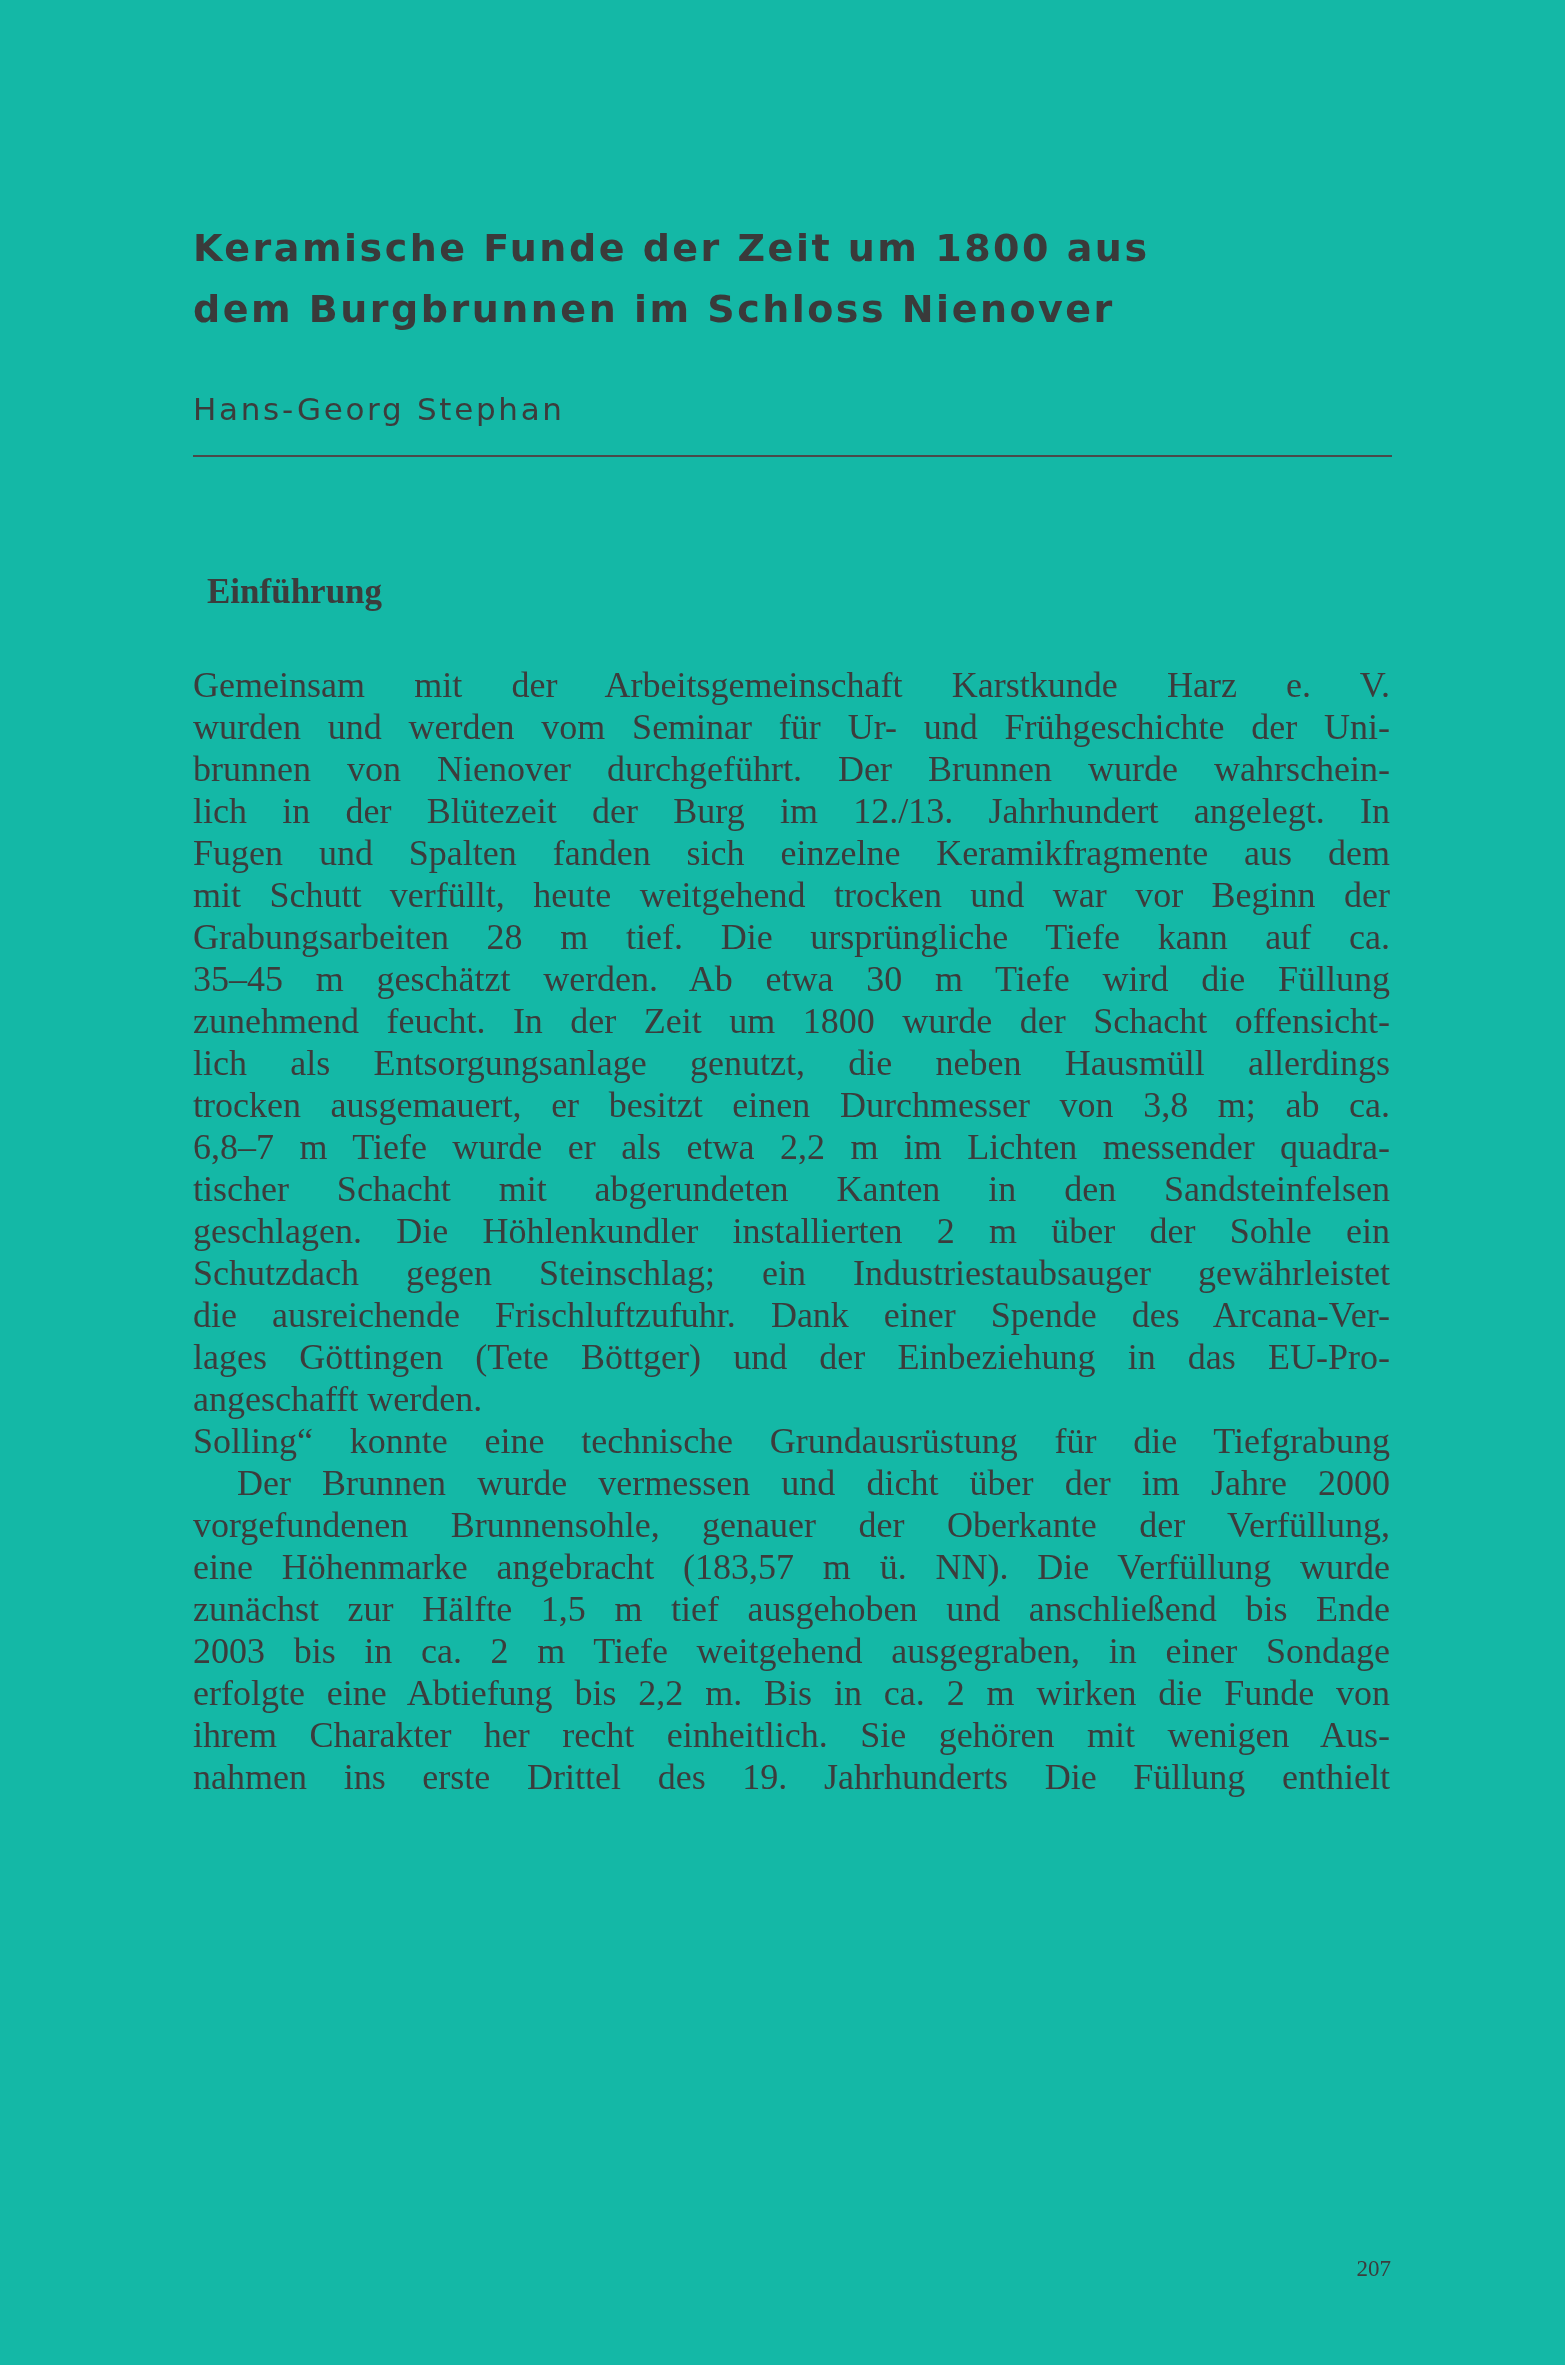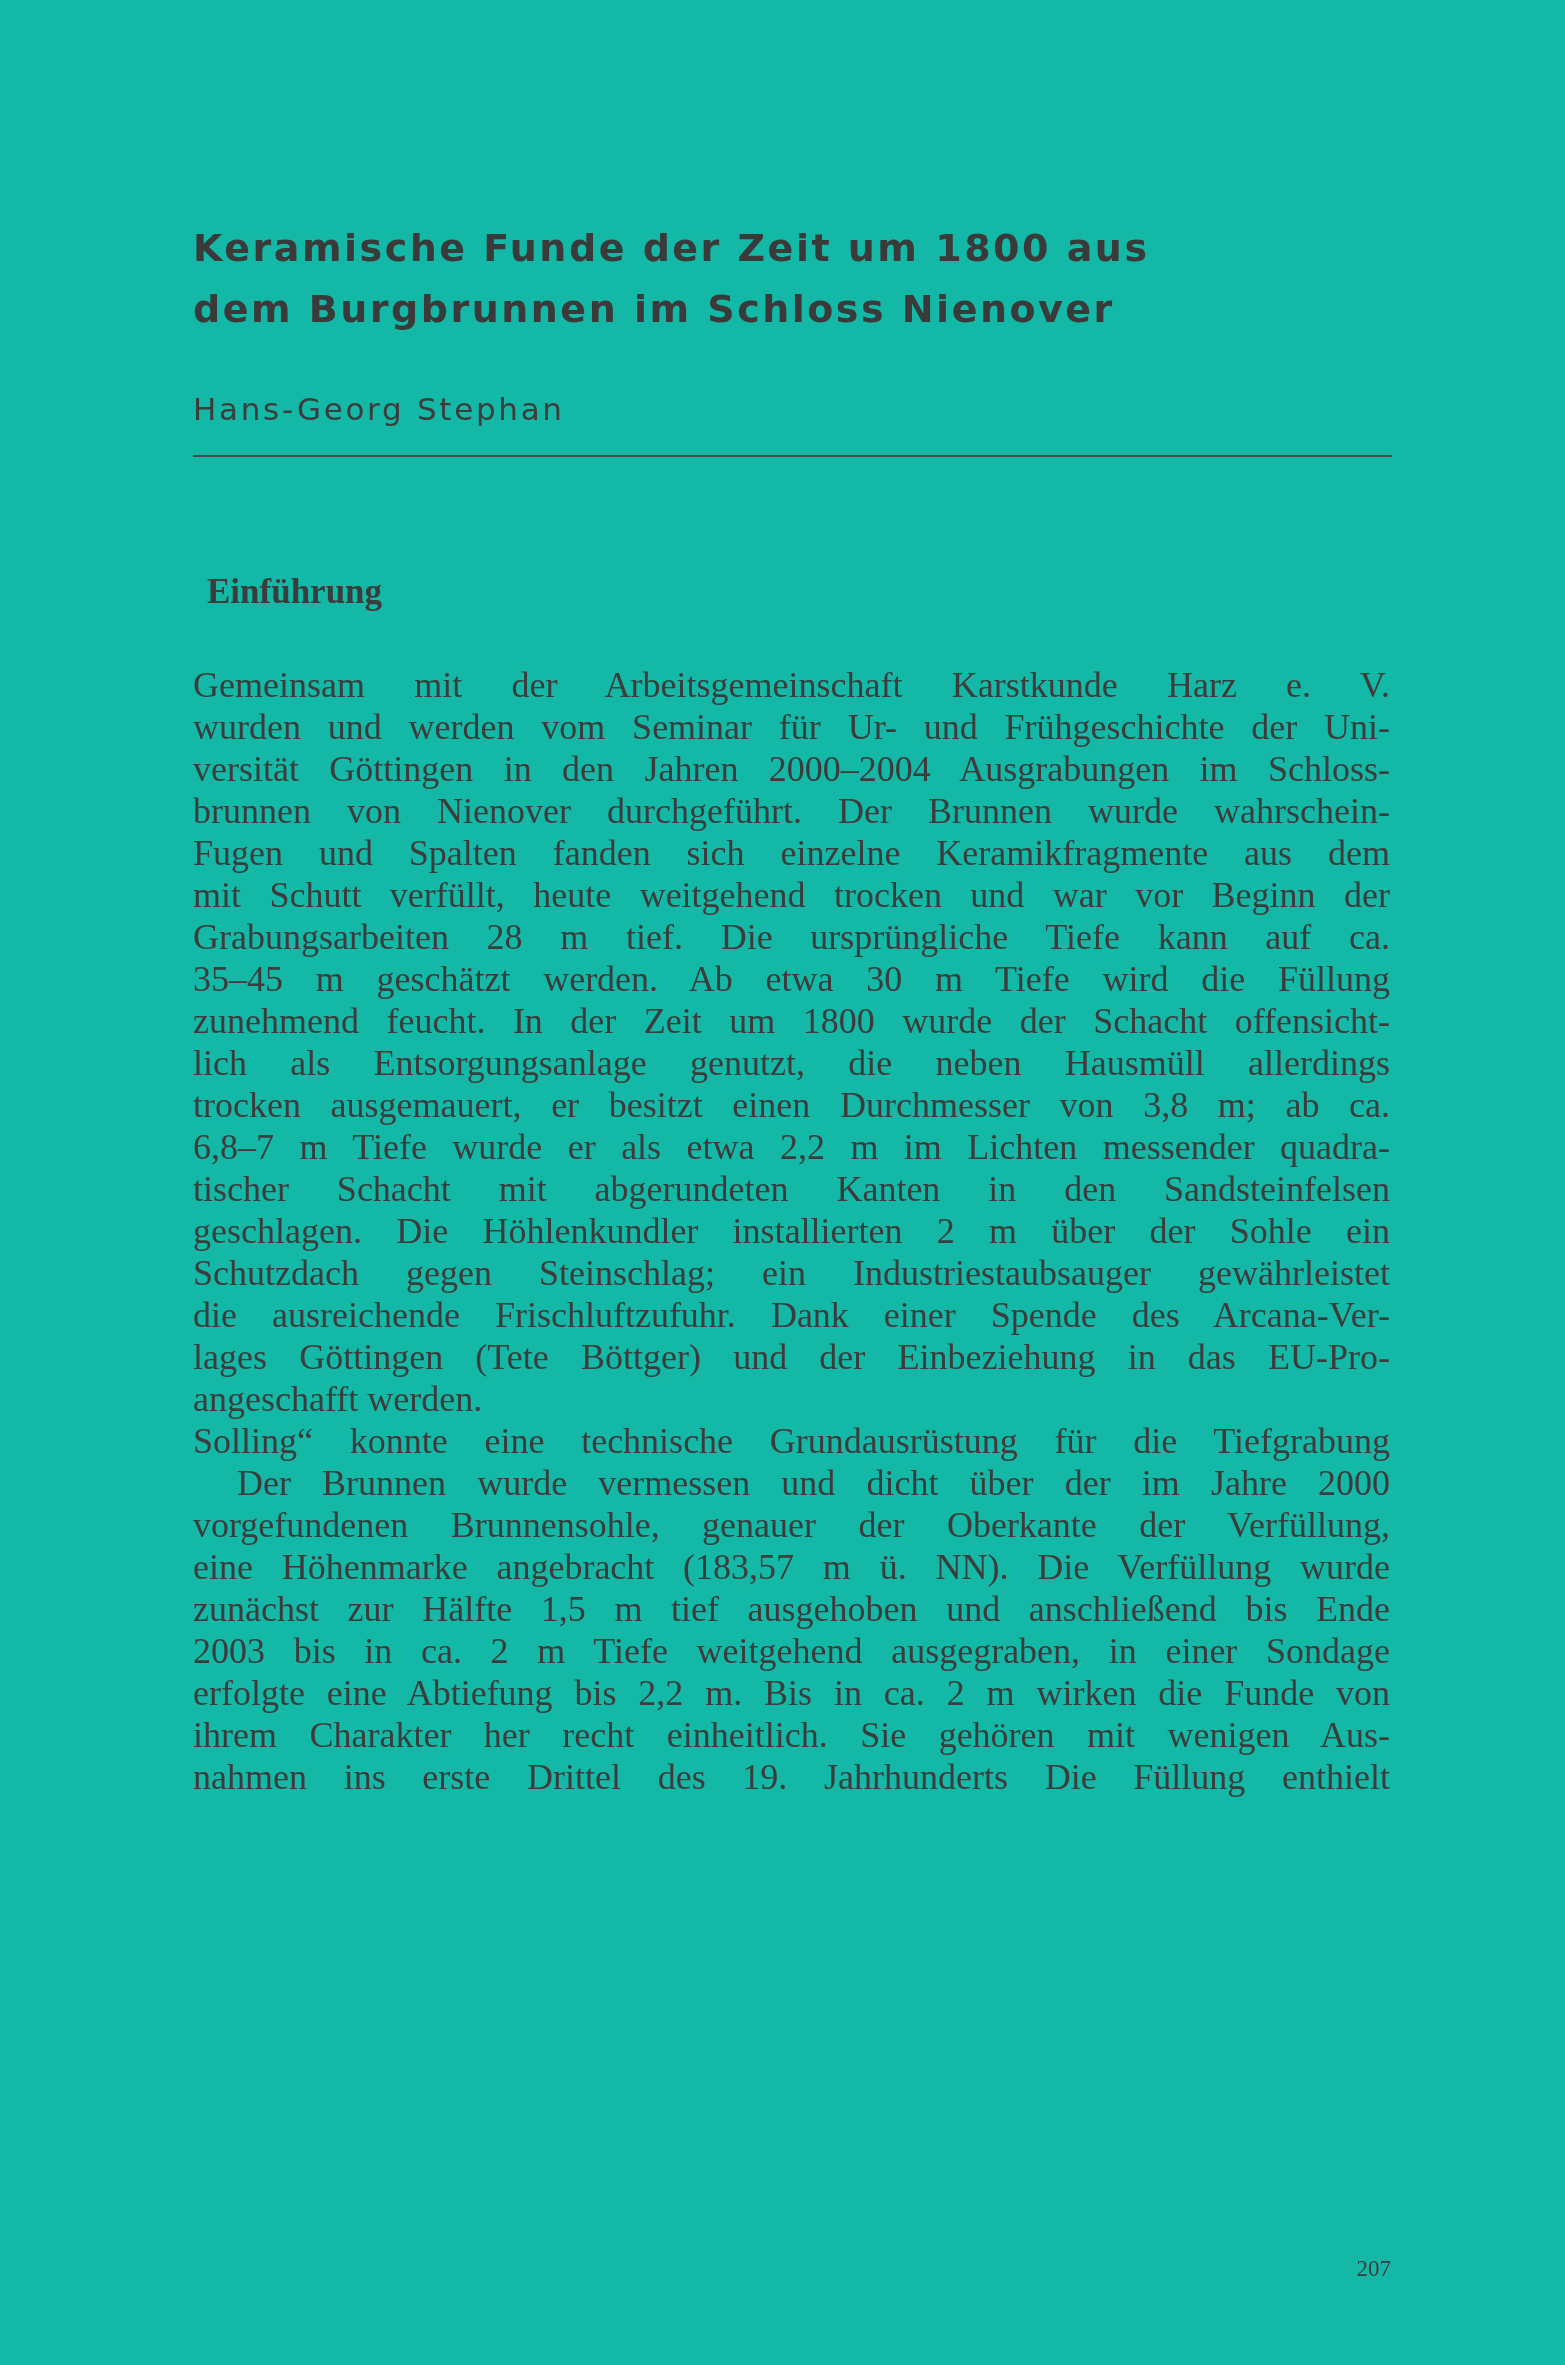--- a/index.html
+++ b/index.html
@@ -113,22 +113,22 @@
   <p class="author">Hans-Georg Stephan</p>
 
   <div class="rule"></div>
 
   <h2 class="section-heading">Einführung</h2>
 
   <div class="body">
     <div>
       <span class="line">Gemeinsam mit der Arbeitsgemeinschaft Karstkunde Harz e. V.</span>
       <span class="line">wurden und werden vom Seminar für Ur- und Frühgeschichte der Uni-</span>
-      <span class="line">versität Göttingen in den Jahren 2000–2004 Ausgrabungen im Schloss-</span>
       <span class="line">brunnen von Nienover durchgeführt. Der Brunnen wurde wahrschein-</span>
+      <span class="line">lich in der Blütezeit der Burg im 12./13. Jahrhundert angelegt. In</span>
       <span class="line">Fugen und Spalten fanden sich einzelne Keramikfragmente aus dem</span>
       <span class="line">mit Schutt verfüllt, heute weitgehend trocken und war vor Beginn der</span>
       <span class="line">Grabungsarbeiten 28 m tief. Die ursprüngliche Tiefe kann auf ca.</span>
       <span class="line">35–45 m geschätzt werden. Ab etwa 30 m Tiefe wird die Füllung</span>
       <span class="line">zunehmend feucht. In der Zeit um 1800 wurde der Schacht offensicht-</span>
       <span class="line">lich als Entsorgungsanlage genutzt, die neben Hausmüll allerdings</span>
       <span class="line">trocken ausgemauert, er besitzt einen Durchmesser von 3,8 m; ab ca.</span>
       <span class="line">6,8–7 m Tiefe wurde er als etwa 2,2 m im Lichten messender quadra-</span>
       <span class="line">tischer Schacht mit abgerundeten Kanten in den Sandsteinfelsen</span>
       <span class="line">geschlagen. Die Höhlenkundler installierten 2 m über der Sohle ein</span>

